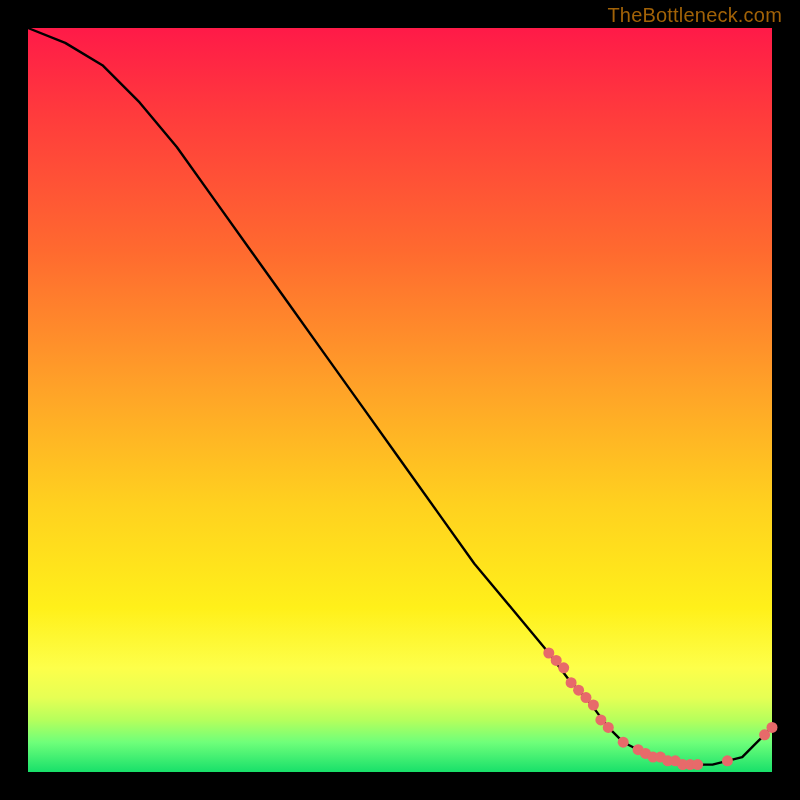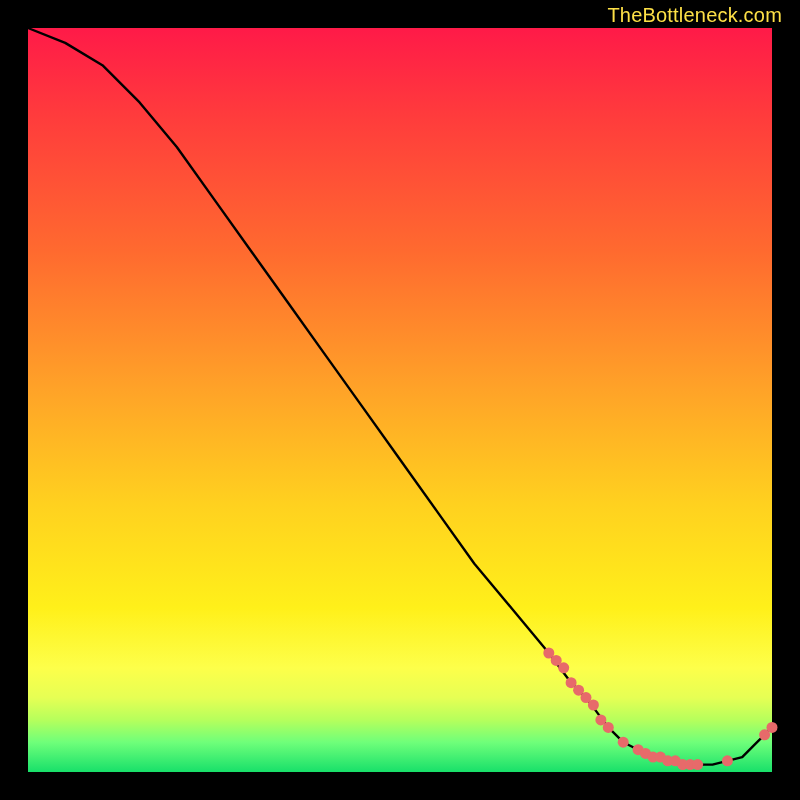--- a/index.html
+++ b/index.html
@@ -14,21 +14,21 @@
   .frame {
     position: relative;
     width: 800px;
     height: 800px;
     background: #000;
   }
   .watermark {
     position: absolute;
     top: 4px;
     right: 18px;
-    color: #fde047;
+    color: #a16207;
     font-size: 20px;
     font-weight: 400;
     letter-spacing: 0.2px;
   }
   .plot-area {
     position: absolute;
     left: 28px;
     top: 28px;
     width: 744px;
     height: 744px;

